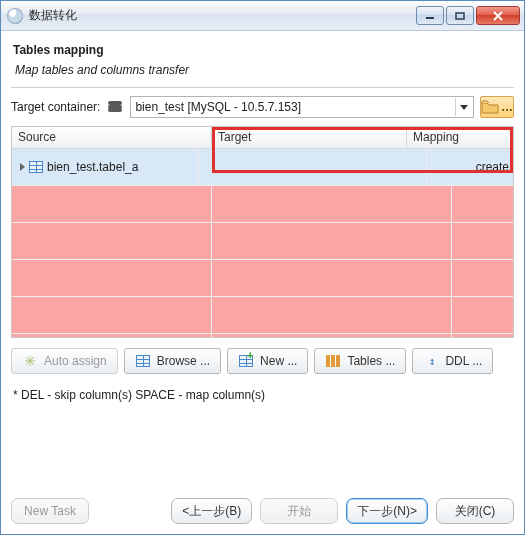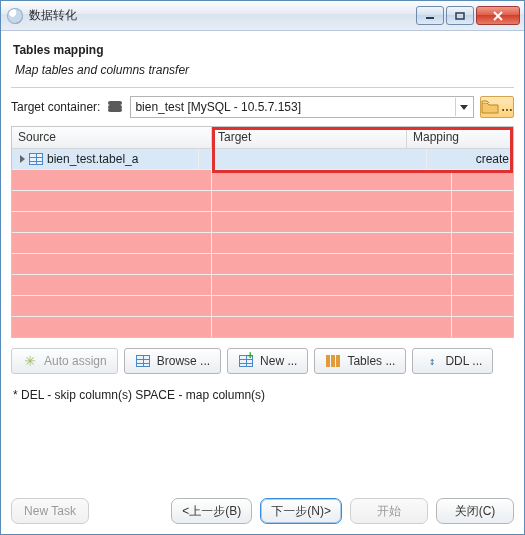--- a/index.html
+++ b/index.html
@@ -111,21 +111,21 @@
   .col-source { width: 200px; }
   .col-target { width: 195px; }
   .col-mapping { flex: 1; border-right: none; }
   .red-box {
     position: absolute; top: 0; left: 200px; right: 0; height: 46px;
     border: 3px solid #e03030;
     pointer-events: none;
   }
   .tbody { flex: 1; overflow: auto; }
   .trow {
-    display: flex; height: 21px;
+    display: flex; height: 37px;
     border-bottom: 1px solid #ededed;
     gap: 45px;
   }
   .trow.sel { background: #d8e8f7; }
   .td {
     padding: 2px 4px;
     border-right: 1px solid #ededed;
     display: flex; align-items: center; gap: 4px;
     white-space: nowrap;
   }
@@ -354,23 +354,23 @@
   <div class="hint">* DEL - skip column(s)  SPACE - map column(s)</div>
 
   <div class="footer">
     <div class="fbtn disabled">
         <span>New Task</span>
       </div>
     <div class="spacer"></div>
     <div class="fbtn">
         <span>&lt;上一步(B)</span>
       </div>
+    <div class="fbtn disabled">
+        <span>开始</span>
+      </div>
     <div class="fbtn primary">
         <span>下一步(N)&gt;</span>
       </div>
-    <div class="fbtn disabled">
-        <span>开始</span>
-      </div>
     <div class="fbtn">
         <span>关闭(C)</span>
       </div>
   </div>
 </div>
 
 </body></html>

